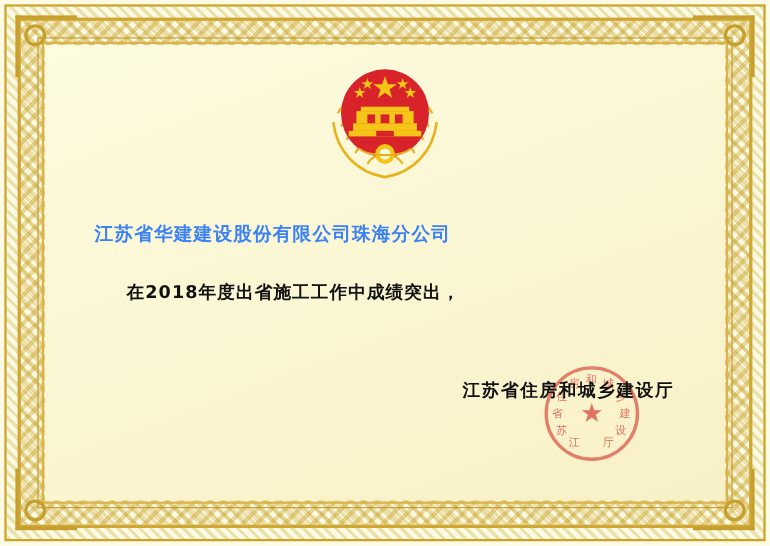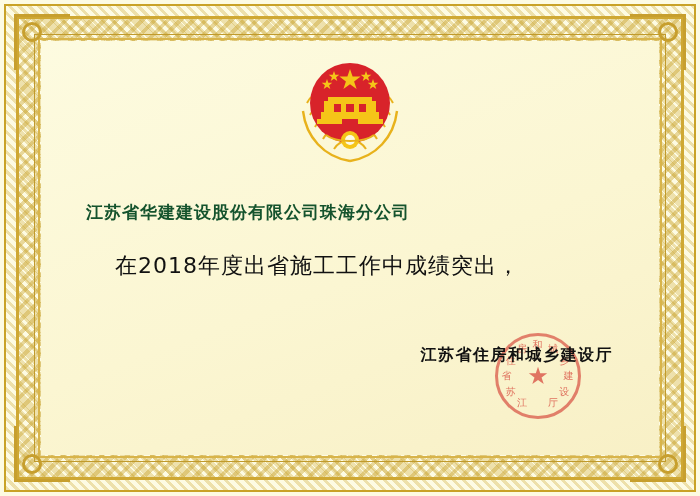--- a/index.html
+++ b/index.html
@@ -116,34 +116,34 @@
     position: relative;
   }
 
   .recipient {
     position: absolute;
     left: 45px;
     top: 160px;
     font-family: "DejaVu Sans", sans-serif;
     font-size: 17px;
     letter-spacing: 1px;
-    color: #14532d;
+    color: #3b82f6;
     font-weight: 600;
   }
 
   .body-text {
     position: absolute;
     left: 30px;
     right: 30px;
     top: 206px;
-    font-size: 22px;
+    font-size: 16px;
     line-height: 38px;
     color: #111;
     letter-spacing: 1px;
-    font-weight: 400;
+    font-weight: 700;
   }
   .body-line1 { text-indent: 44px; }
   .body-line2 { }
 
   .signature {
     position: absolute;
     right: 46px;
     top: 304px;
     text-align: center;
     font-size: 16px;

